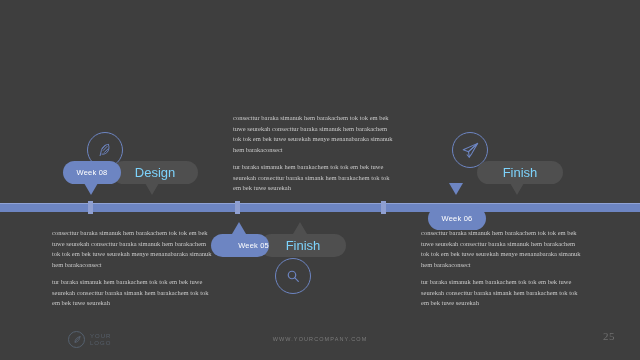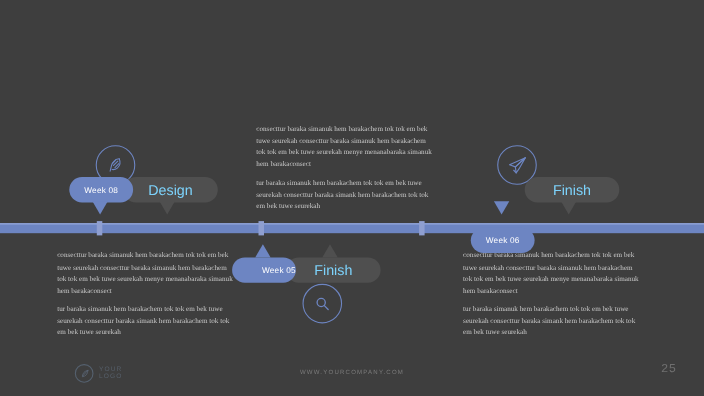--- a/index.html
+++ b/index.html
@@ -175,21 +175,21 @@
     font-size: 5.5px;
     letter-spacing: 1.1px;
     font-family: "Liberation Sans", sans-serif;
   }
   .page-number {
     position: absolute;
     right: 25px;
     top: 330px;
     color: #6f6f6f;
     font-size: 11px;
-    font-family: Liberation Mono, monospace;
+    font-family: Liberation Serif, serif;
     letter-spacing: 0.5px;
   }
 </style>
 </head>
 <body>
 
 <div id="slide">
 
   <div class="timeline-bar">
     <div class="bar-top-edge"></div>

